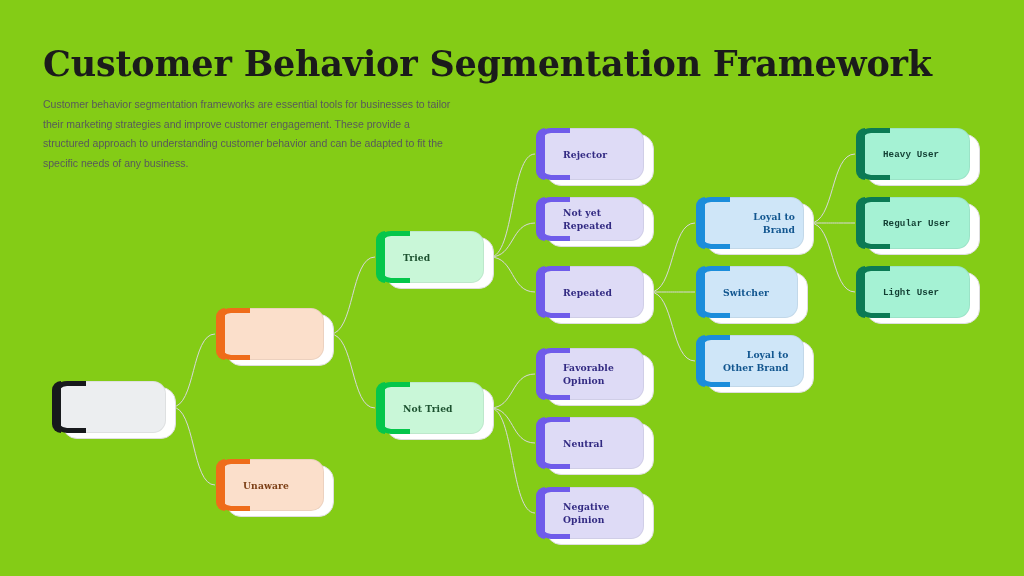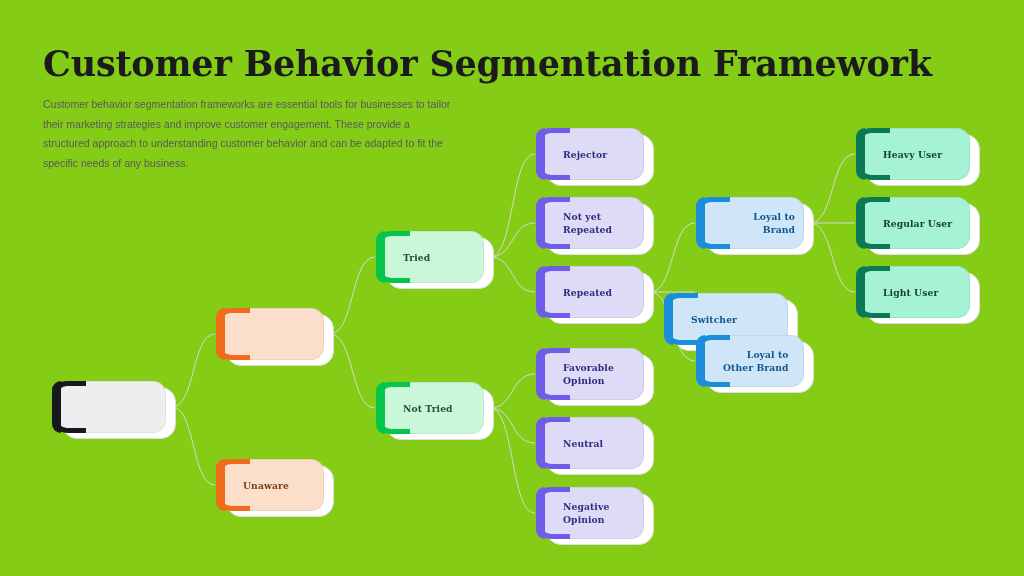--- a/index.html
+++ b/index.html
@@ -126,21 +126,21 @@
   .n-purple .label  { color: #322a82; }
 
   .n-blue   .accent { border-color: #1b8ddb; }
   .n-blue   .accent::before { background: #1b8ddb; }
   .n-blue   .card   { background: #cfe6f8; }
   .n-blue   .label  { color: #12568f; text-align: right; }
 
   .n-teal   .accent { border-color: #0b7a54; }
   .n-teal   .accent::before { background: #0b7a54; }
   .n-teal   .card   { background: #a5f2d4; }
-  .n-teal   .label  { color: #123f33; }
+  .n-teal   .label  { color: #123f33; font-family: Liberation Mono, monospace; }
 </style>
 </head>
 <body>
 
 <div id="stage">
 
   <h1 id="page-title">Customer Behavior Segmentation Framework</h1>
   <p id="page-description">Customer behavior segmentation frameworks are essential tools for businesses to tailor their marketing strategies and improve customer engagement. These provide a structured approach to understanding customer behavior and can be adapted to fit the specific needs of any business.</p>
 
   <svg id="connectors" viewBox="0 0 1024 576" width="1024" height="576" aria-hidden="true">
@@ -190,21 +190,21 @@
         <div class="card"></div>
         <div class="accent"></div>
         <div class="label">Not Tried</div>
       </div>
       <div class="node n-purple" style="left: 536px; top: 128px; width: 108px; height: 52px; border-radius: 16px;">
         <div class="ghost"></div>
         <div class="card"></div>
         <div class="accent"></div>
         <div class="label">Rejector</div>
       </div>
-      <div class="node n-purple" style="left: 536px; top: 197px; width: 108px; height: 52px;">
+      <div class="node n-purple" style="left: 536px; top: 197px; width: 108px; height: 44px;">
         <div class="ghost"></div>
         <div class="card"></div>
         <div class="accent"></div>
         <div class="label">Not yet
 Repeated</div>
       </div>
       <div class="node n-purple" style="left: 536px; top: 266px; width: 108px; height: 52px;">
         <div class="ghost"></div>
         <div class="card"></div>
         <div class="accent"></div>
@@ -229,21 +229,21 @@
         <div class="accent"></div>
         <div class="label">Negative
 Opinion</div>
       </div>
       <div class="node n-blue" style="left: 696px; top: 197px; width: 108px; height: 52px;">
         <div class="ghost"></div>
         <div class="card"></div>
         <div class="accent"></div>
         <div class="label">Loyal to Brand</div>
       </div>
-      <div class="node n-blue" style="left: 664px; top: 266px; width: 124px; height: 52px; margin-top: 27px;">
+      <div class="node n-blue" style="left: 696px; top: 266px; width: 102px; height: 52px;">
         <div class="ghost"></div>
         <div class="card"></div>
         <div class="accent"></div>
         <div class="label">Switcher</div>
       </div>
       <div class="node n-blue" style="left: 696px; top: 335px; width: 108px; height: 52px;">
         <div class="ghost"></div>
         <div class="card"></div>
         <div class="accent"></div>
         <div class="label">Loyal to

